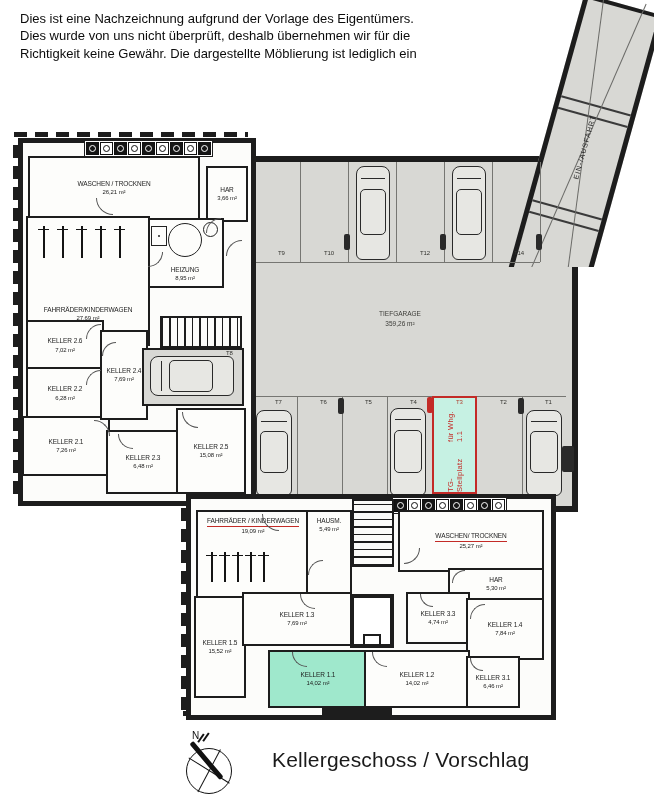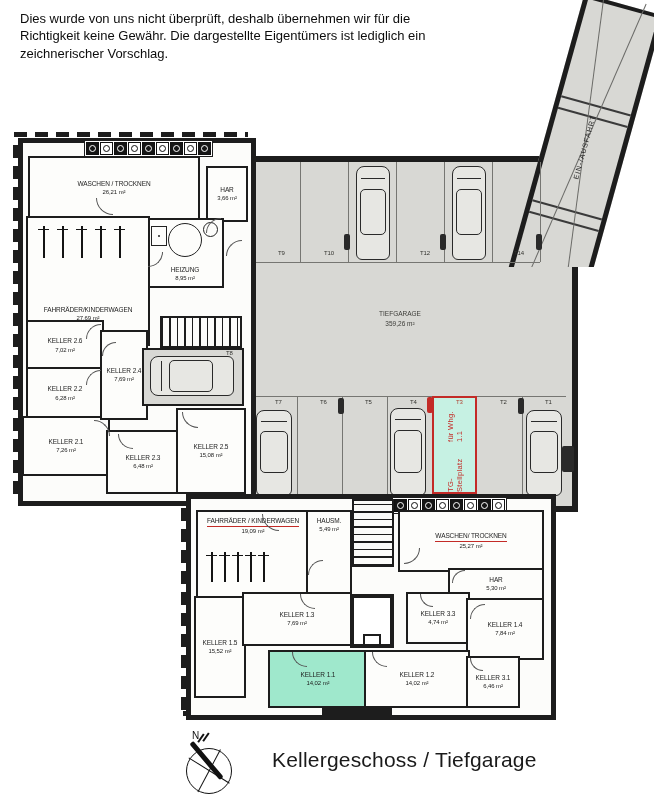--- a/index.html
+++ b/index.html
@@ -88,23 +88,23 @@
   .compass .needle{position:absolute;left:20px;top:-1px;width:5px;height:47px;background:#111;border-radius:2px;transform:rotate(-40deg)}
   .compass .n{position:absolute;left:8px;top:-8px;font-size:10px;color:#111}
   .compass .tick{position:absolute;left:16px;top:-5px;width:1.6px;height:10px;background:#111;transform:rotate(35deg)}
   .compass .tick2{position:absolute;left:21px;top:-6px;width:1.6px;height:10px;background:#111;transform:rotate(35deg)}
   .plan-title{position:absolute;left:272px;top:748px;font-size:21px;color:#1a1a1a;letter-spacing:.2px}
 </style>
 </head>
 <body>
 
 <div class="disclaimer">
+  <span>Dies ist eine Nachzeichnung aufgrund der Vorlage des Eigentümers.</span>
   <span>Dies wurde von uns nicht überprüft, deshalb übernehmen wir für die</span>
-  <span>Richtigkeit keine Gewähr. Die dargestellte Eigentümers ist lediglich ein</span>
-  <span>zeichnerischer Vorschlag.</span>
+  <span>Richtigkeit keine Gewähr. Die dargestellte Möblierung ist lediglich ein</span>
 </div>
 
 <div class="abs" style="left:0;top:0;width:654px;height:800px">
 
   <div class="cren h" style="left:14px;top:132px;width:234px;height:5px"></div>
   <div class="cren v" style="left:13px;top:140px;width:5px;height:354px"></div>
   <div class="cren h" style="left:18px;top:496px;width:168px;height:5px"></div>
   <div class="cren h" style="left:183px;top:711px;width:366px;height:5px"></div>
   <div class="cren v" style="left:181px;top:496px;width:5px;height:214px"></div>
   <div class="cren v" style="left:547px;top:496px;width:5px;height:214px"></div>
@@ -382,13 +382,13 @@
 <div class="compass">
   <span class="n">N</span>
   <div class="tick"></div>
   <div class="tick2"></div>
   <div class="ring">
     <div class="cl" style="transform:rotate(32deg)"></div>
     <div class="cl" style="transform:rotate(118deg)"></div>
   </div>
   <div class="needle"></div>
 </div>
-<div class="plan-title">Kellergeschoss / Tiefgarage</div>
+<div class="plan-title">Kellergeschoss / Vorschlag</div>
 
 </body></html>

